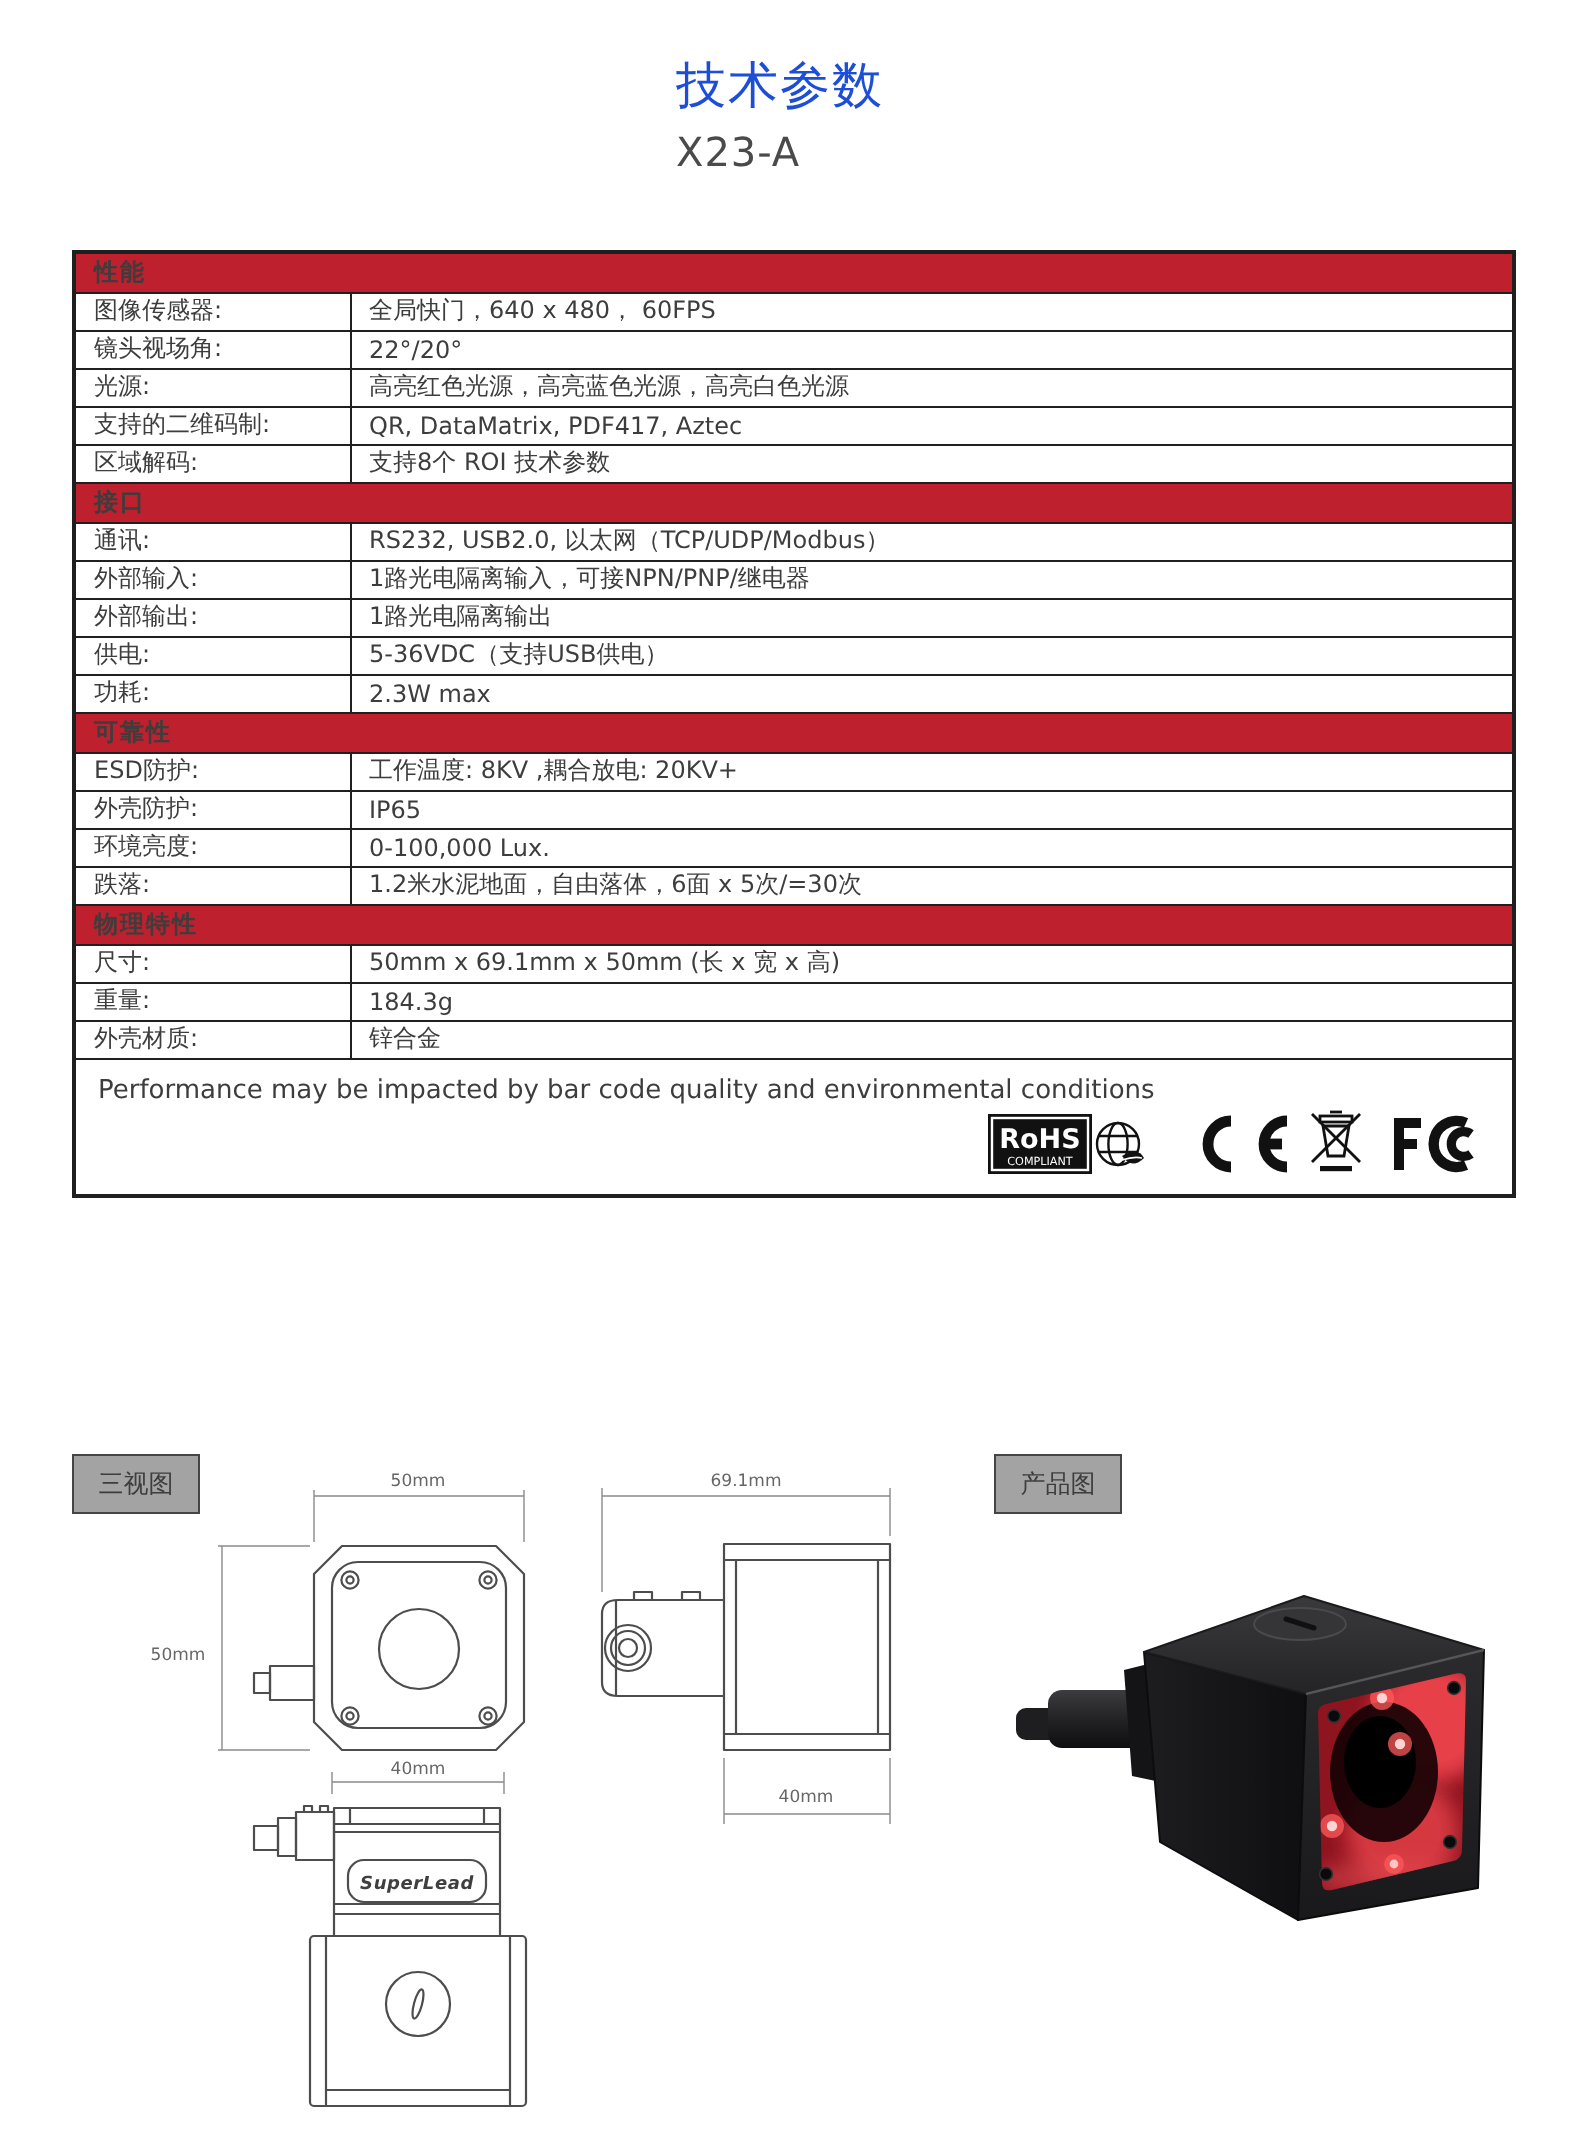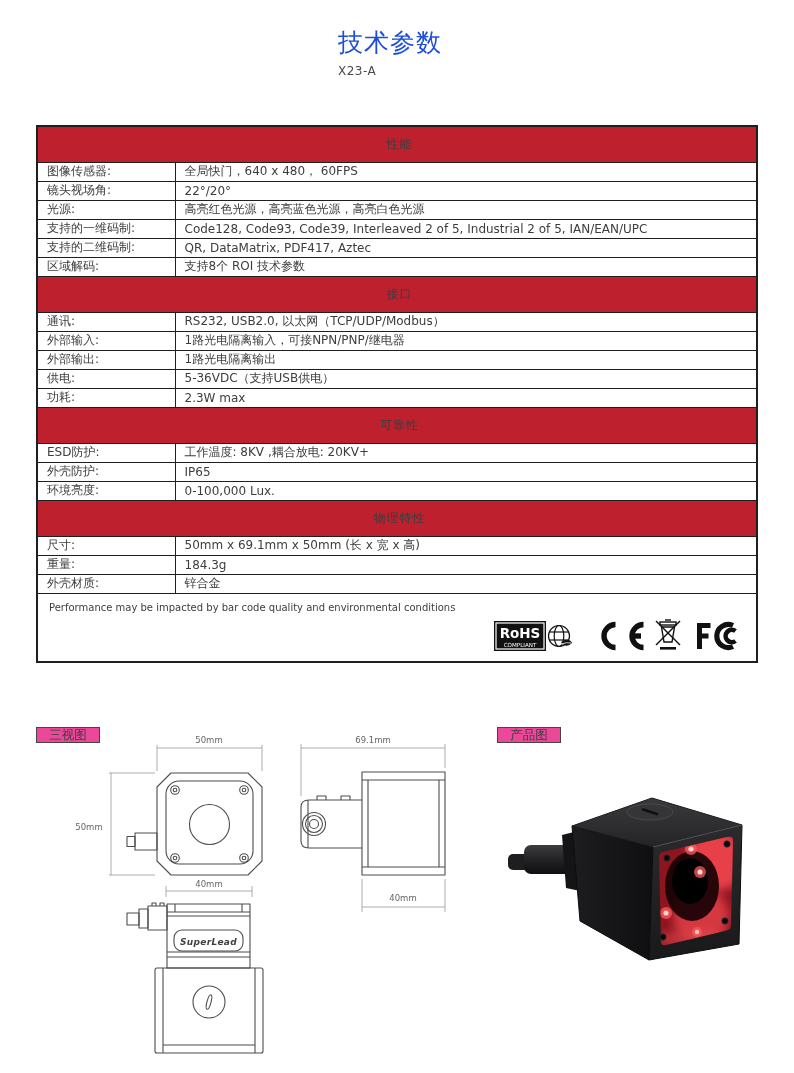--- a/index.html
+++ b/index.html
@@ -2,37 +2,37 @@
 <html style="--accent: #bf202e; --line: #1f1f1f;"><head>
 <meta charset="utf-8">
 <style>
   :root{ --accent:#bf202e; --line:#1f1f1f; --ink:#3d3d3d; --draw:#4d4d4d; --dim:#8a8a8a; }
   *{box-sizing:border-box}
   body{margin:0;background:#ffffff}
   .page{position:relative;width:794px;height:1073px;background:#fff;overflow:hidden;
         font-family:"DejaVu Sans","Liberation Sans",sans-serif;color:var(--ink)}
   .header{position:absolute;left:338px;top:28px}
   .title{font-size:25px;color:#1d4ed8;letter-spacing:1px;line-height:1.2}
-  .subtitle{font-size:12px;color:#4a4a4a;margin-top:6px;letter-spacing:.5px}
+  .subtitle{font-size:20px;color:#4a4a4a;margin-top:6px;letter-spacing:.5px}
 
   table.spec{position:absolute;left:36px;top:125px;width:722px;border-collapse:collapse;
              table-layout:fixed;border:2px solid var(--line)}
   table.spec td{border:1px solid var(--line);font-size:12px;color:var(--ink);
                 padding:0 4px 0 9px;white-space:nowrap;overflow:hidden}
-  td.sec-cell{background:var(--accent);color:#fff;font-weight:normal;text-align:center;
-              font-size:13px;height:36px;padding:0;letter-spacing:1px}
+  td.sec-cell{background:var(--accent);color:#fff;font-weight:bold;
+              font-size:13px;height:20px;padding:0;letter-spacing:1px}
   tr.data-row td{height:19px}
   td.val{padding-left:11px}
   td.note-cell{height:69px;padding:0;position:relative}
-  .note-text{position:absolute;left:11px;top:8px;font-size:10px;color:var(--ink);white-space:nowrap}
+  .note-text{position:absolute;left:11px;top:8px;font-size:13px;color:var(--ink);white-space:nowrap}
   .certs{position:absolute;right:10px;bottom:4px;line-height:0}
 
-  .tag{position:absolute;width:64px;height:16px;border:1.4px solid #454545;border-radius:0;
+  .tag{position:absolute;width:64px;height:30px;border:1.4px solid #454545;border-radius:0;
        display:flex;align-items:center;justify-content:center;font-size:12.5px;color:var(--ink);
-       background:#ec4899}
+       background:#a3a3a3}
   #tag-three{left:36px;top:727px}
   #tag-product{left:497px;top:727px}
 
   svg text.dim{font-family:"DejaVu Sans","Liberation Sans",sans-serif;font-size:8.5px;fill:#666}
   svg text.brand{font-family:"DejaVu Sans","Liberation Sans",sans-serif;font-size:9px;
                  font-style:italic;font-weight:bold;fill:#3f3f3f;letter-spacing:.3px}
   .three-view{position:absolute;left:20px;top:716px}
   .product-photo{position:absolute;left:490px;top:715px}
 </style>
 </head>
@@ -60,24 +60,20 @@
         </tr>
         <tr class="data-row">
           <td class="lbl">镜头视场角:</td>
           <td class="val">22°/20°</td>
         </tr>
         <tr class="data-row">
           <td class="lbl">光源:</td>
           <td class="val">高亮红色光源，高亮蓝色光源，高亮白色光源</td>
         </tr>
         <tr class="data-row">
-          <td class="lbl">支持的一维码制:</td>
-          <td class="val">Code128, Code93, Code39, Interleaved 2 of 5, Industrial 2 of 5, IAN/EAN/UPC</td>
-        </tr>
-        <tr class="data-row">
           <td class="lbl">支持的二维码制:</td>
           <td class="val">QR, DataMatrix, PDF417, Aztec</td>
         </tr>
         <tr class="data-row">
           <td class="lbl">区域解码:</td>
           <td class="val">支持8个 ROI 技术参数</td>
         </tr>
         <tr>
           <td colspan="2" class="sec-cell">接口</td>
         </tr>
@@ -108,20 +104,24 @@
           <td class="lbl">ESD防护:</td>
           <td class="val">工作温度: 8KV ,耦合放电: 20KV+</td>
         </tr>
         <tr class="data-row">
           <td class="lbl">外壳防护:</td>
           <td class="val">IP65</td>
         </tr>
         <tr class="data-row">
           <td class="lbl">环境亮度:</td>
           <td class="val">0-100,000 Lux.</td>
+        </tr>
+        <tr class="data-row">
+          <td class="lbl">跌落:</td>
+          <td class="val">1.2米水泥地面，自由落体，6面 x 5次/=30次</td>
         </tr>
         <tr>
           <td colspan="2" class="sec-cell">物理特性</td>
         </tr>
         <tr class="data-row">
           <td class="lbl">尺寸:</td>
           <td class="val">50mm x 69.1mm x 50mm (长 x 宽 x 高)</td>
         </tr>
         <tr class="data-row">
           <td class="lbl">重量:</td>

